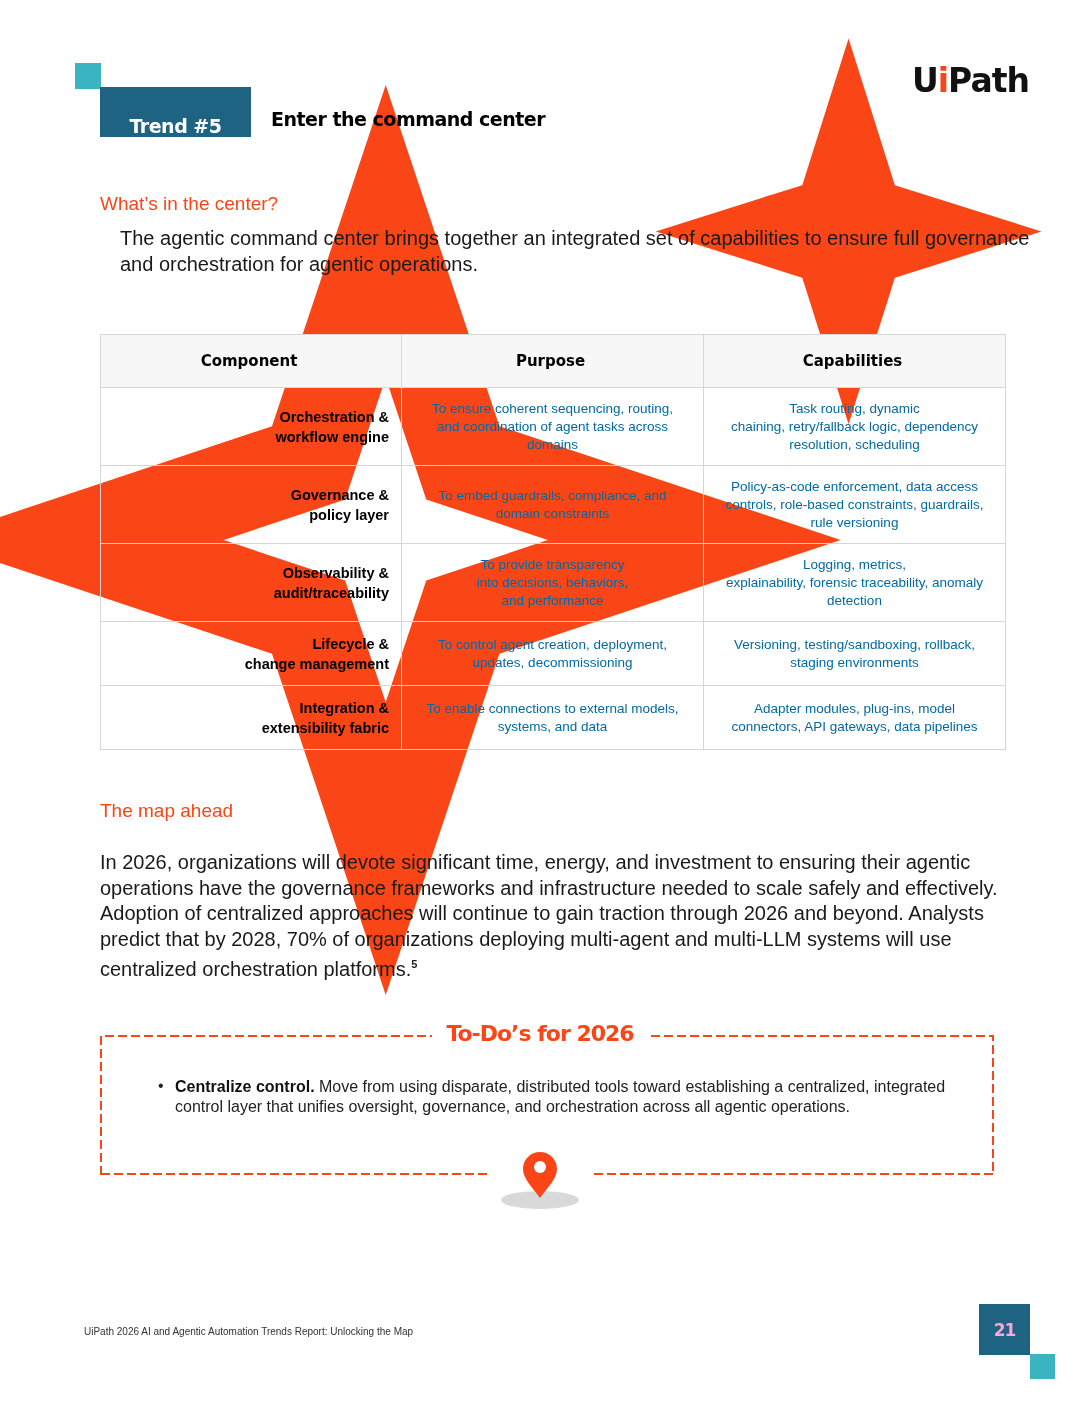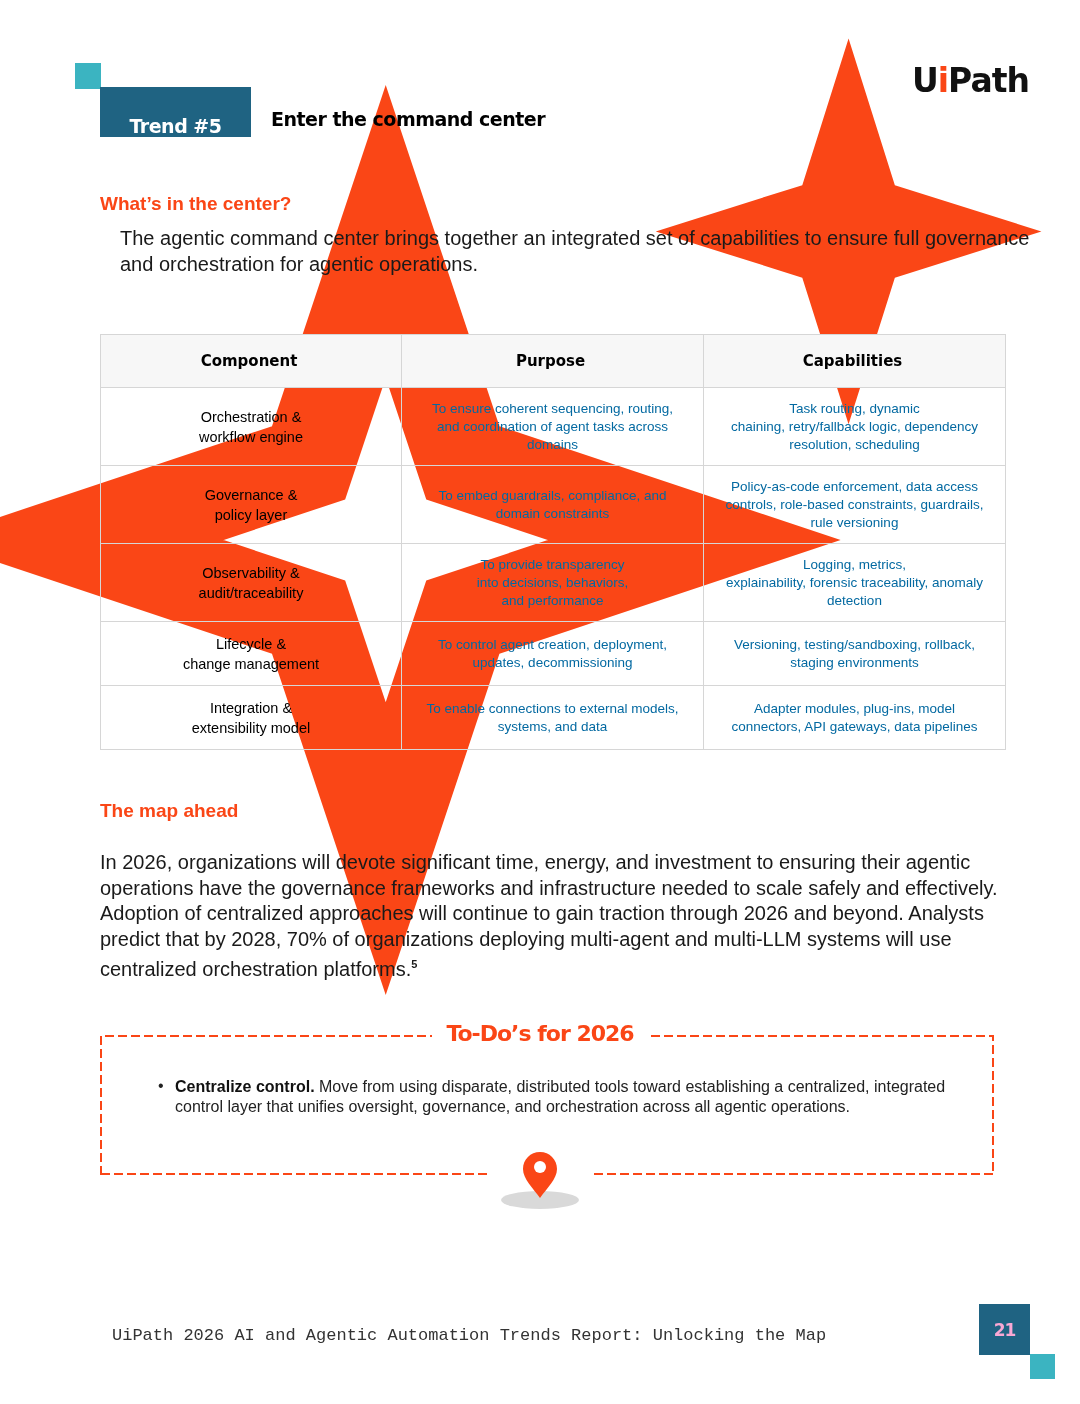--- a/index.html
+++ b/index.html
@@ -6,42 +6,42 @@
   body { width: 1080px; height: 1404px; position: relative; overflow: hidden; font-family: "Liberation Sans", sans-serif; color: #1a1a1a; }
 
   .accent-square-top { position: absolute; left: 75px; top: 63px; width: 26px; height: 26px; background: #3bb4c1; }
   .trend-badge { position: absolute; left: 100px; top: 87px; width: 151px; height: 50px; background: #1f6382; color: #ffffff; font-family: "DejaVu Sans", sans-serif; font-weight: bold; font-size: 19px; display: flex; align-items: flex-end; justify-content: center; letter-spacing: -0.5px; }
   .trend-title { position: absolute; left: 271px; top: 108px; font-family: "DejaVu Sans", sans-serif; font-weight: bold; font-size: 19px; color: #000000; letter-spacing: -0.5px; }
 
   .logo { position: absolute; left: 912px; top: 58px; height: 42px; display: flex; align-items: flex-end; font-family: "DejaVu Sans", sans-serif; font-weight: bold; font-size: 33px; color: #111111; letter-spacing: -1px; }
   .logo .u { position: relative; }
   .logo .i { position: relative; color: #fa4616; }
 
-  .section-heading { position: absolute; left: 100px; font-weight: bold; font-size: 19px; color: #fa4616; }
+  .section-heading { position: absolute; left: 100px; font-weight: normal; font-size: 19px; color: #fa4616; }
   .body-text { position: absolute; left: 100px; width: 910px; font-size: 20px; line-height: 25.5px; color: #1a1a1a; }
 
   table.cap-table { position: absolute; left: 100px; top: 334px; width: 905px; border-collapse: collapse; table-layout: fixed; }
   table.cap-table th, table.cap-table td { border: 1.5px solid #d6d6d6; text-align: center; vertical-align: middle; padding: 0 12px; }
   table.cap-table th { background: #f7f7f7; height: 52px; font-family: "DejaVu Sans", sans-serif; font-weight: bold; font-size: 15px; color: #000; padding-left: 8px; }
   table.cap-table td { font-size: 13.5px; line-height: 18px; color: #0369a1; }
-  table.cap-table td.comp { font-weight: normal; font-size: 14.5px; line-height: 20px; color: #000; }
+  table.cap-table td.comp { font-weight: bold; font-size: 14.5px; line-height: 20px; color: #000; text-align: right; }
   table.cap-table tr.r80 td { height: 77px; }
   table.cap-table tr.r65 td { height: 63px; }
 
   .todo-box { position: absolute; left: 100px; top: 1035px; width: 893px; height: 139px; }
   .todo-box svg { position: absolute; left: 0; top: 0; }
   .todo-title { position: absolute; left: 0; width: 1080px; top: 1021px; text-align: center; font-family: "DejaVu Sans", sans-serif; font-weight: bold; font-size: 22px; color: #fa4616; letter-spacing: -1px; }
   .todo-title span { background: #fff; padding: 0 14px; }
   .todo-item { position: absolute; left: 175px; top: 1077px; width: 790px; font-size: 16px; line-height: 20px; color: #222; }
   .todo-bullet { position: absolute; left: 158px; top: 1077px; font-size: 16px; color: #222; }
   .todo-item b { color: #111; }
 
   .pin { position: absolute; left: 500px; top: 1150px; width: 80px; height: 62px; }
 
-  .footer-text { position: absolute; left: 112px; top: 1326px; font-size: 17px; color: #333; font-family: Liberation Mono, monospace; }
+  .footer-text { position: absolute; left: 84px; top: 1326px; font-size: 10px; color: #333; }
   .page-number { position: absolute; left: 979px; top: 1304px; width: 51px; height: 51px; background: #1f6382; color: #f9a8d4; font-family: "DejaVu Sans", sans-serif; font-weight: bold; font-size: 17px; display: flex; align-items: center; justify-content: center; letter-spacing: -1px; }
   .accent-square-bottom { position: absolute; left: 1030px; top: 1354px; width: 25px; height: 25px; background: #3bb4c1; }
 </style>
 </head>
 <body>
 
 
 
 <div class="accent-square-top"></div>
 <div class="trend-badge">
@@ -90,21 +90,21 @@
       <td class="comp"><span>Observability &amp;</span><br><span>audit/traceability</span></td>
       <td><span>To provide transparency</span><br><span>into decisions, behaviors,</span><br><span>and performance</span></td>
       <td><span>Logging, metrics,</span><br><span>explainability, forensic traceability, anomaly</span><br><span>detection</span></td>
     </tr>
     <tr class="r65">
       <td class="comp"><span>Lifecycle &amp;</span><br><span>change management</span></td>
       <td><span>To control agent creation, deployment,</span><br><span>updates, decommissioning</span></td>
       <td><span>Versioning, testing/sandboxing, rollback,</span><br><span>staging environments</span></td>
     </tr>
     <tr class="r65">
-      <td class="comp"><span>Integration &amp;</span><br><span>extensibility model</span></td>
+      <td class="comp"><span>Integration &amp;</span><br><span>extensibility fabric</span></td>
       <td><span>To enable connections to external models,</span><br><span>systems, and data</span></td>
       <td><span>Adapter modules, plug-ins, model</span><br><span>connectors, API gateways, data pipelines</span></td>
     </tr>
   </tbody>
 </table>
 
 <div class="section-heading" style="top:800px;">The map ahead</div>
 <div class="body-text" style="top:850px;"><span>In 2026, organizations will devote significant time, energy, and investment to ensuring their agentic operations have the governance frameworks and infrastructure needed to scale safely and effectively. Adoption of centralized approaches will continue to gain traction through 2026 and beyond. Analysts predict that by 2028, 70% of organizations deploying multi-agent and multi-LLM systems will use centralized orchestration platforms.</span><sup style="font-size:11px;font-weight:bold;">5</sup></div>
 
 <div class="todo-box">

